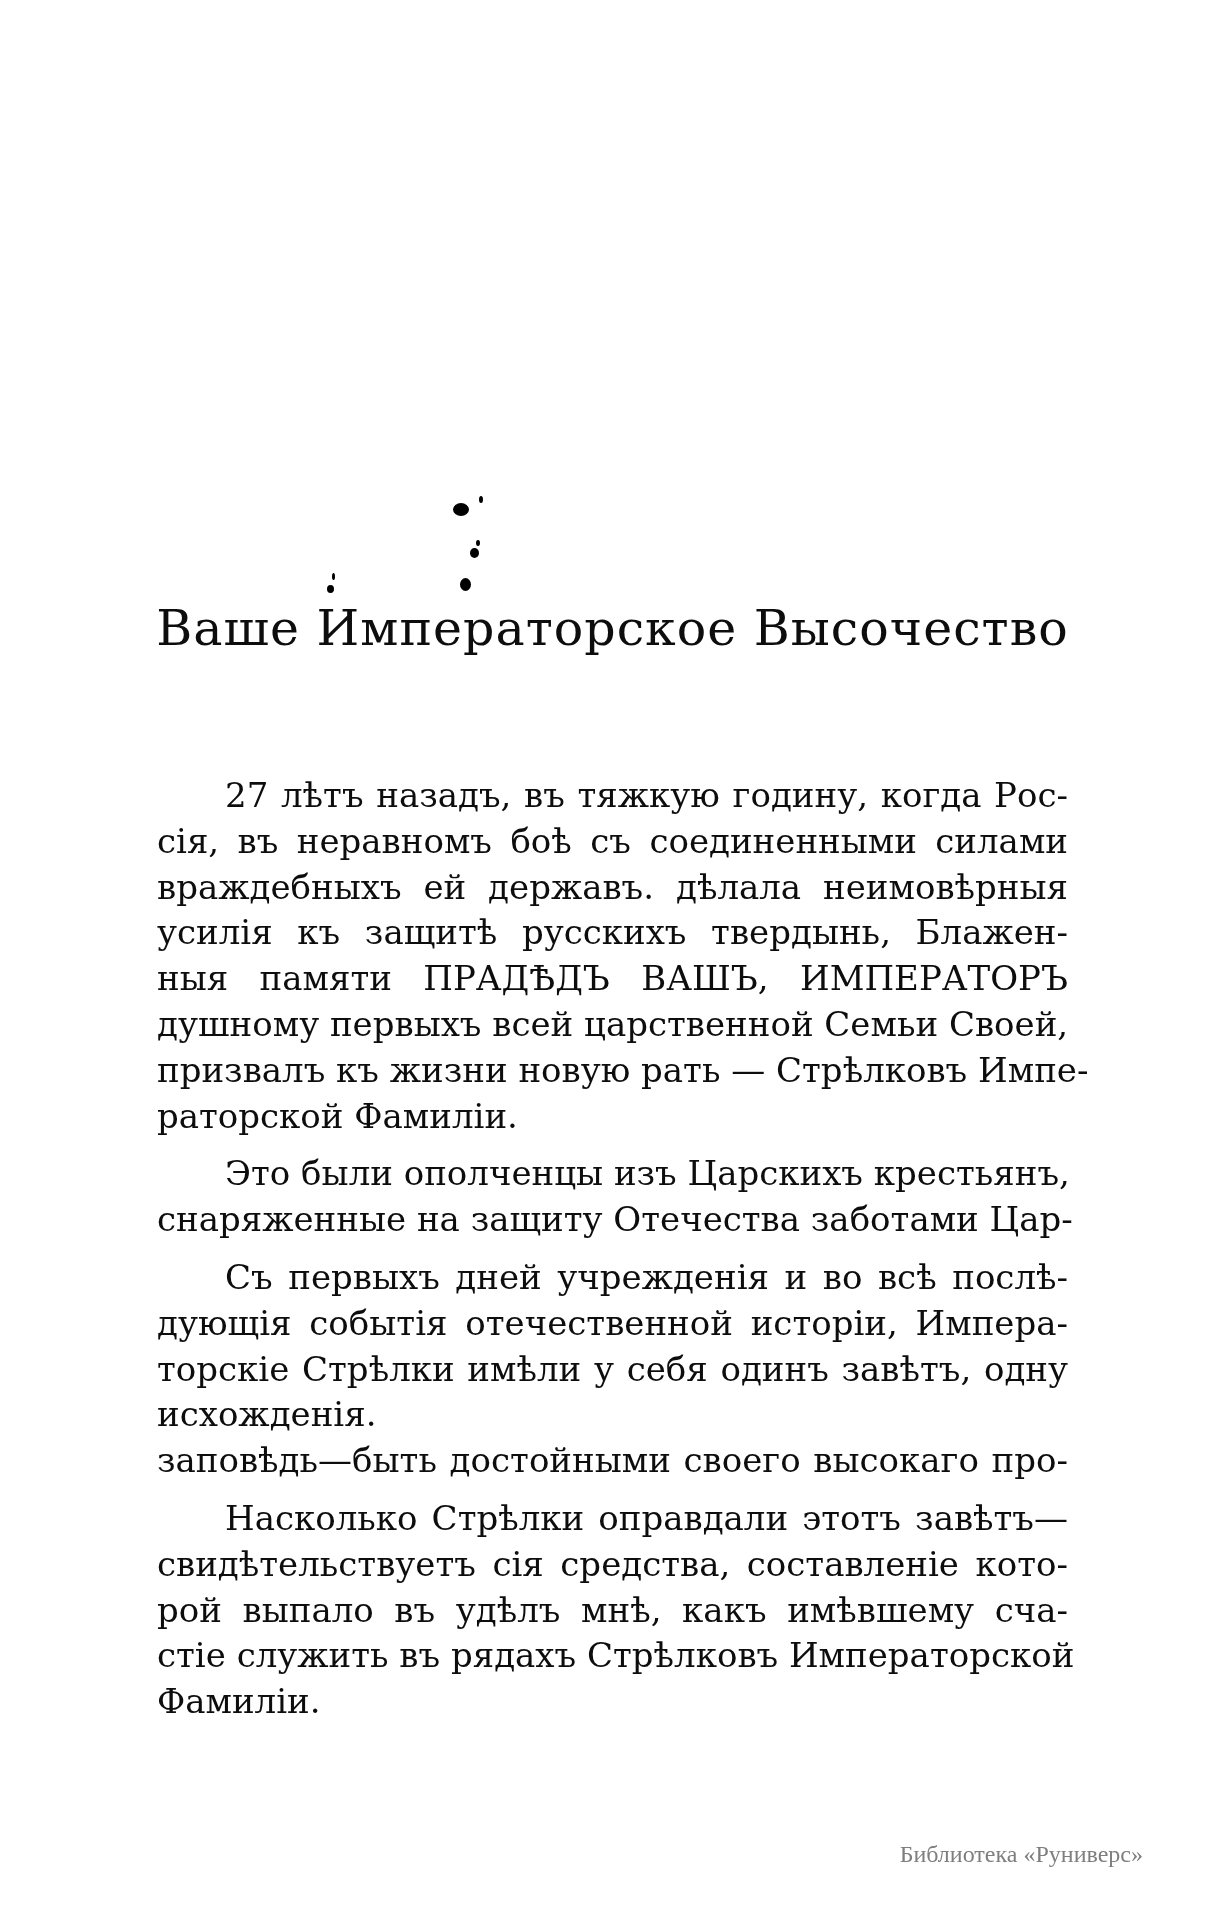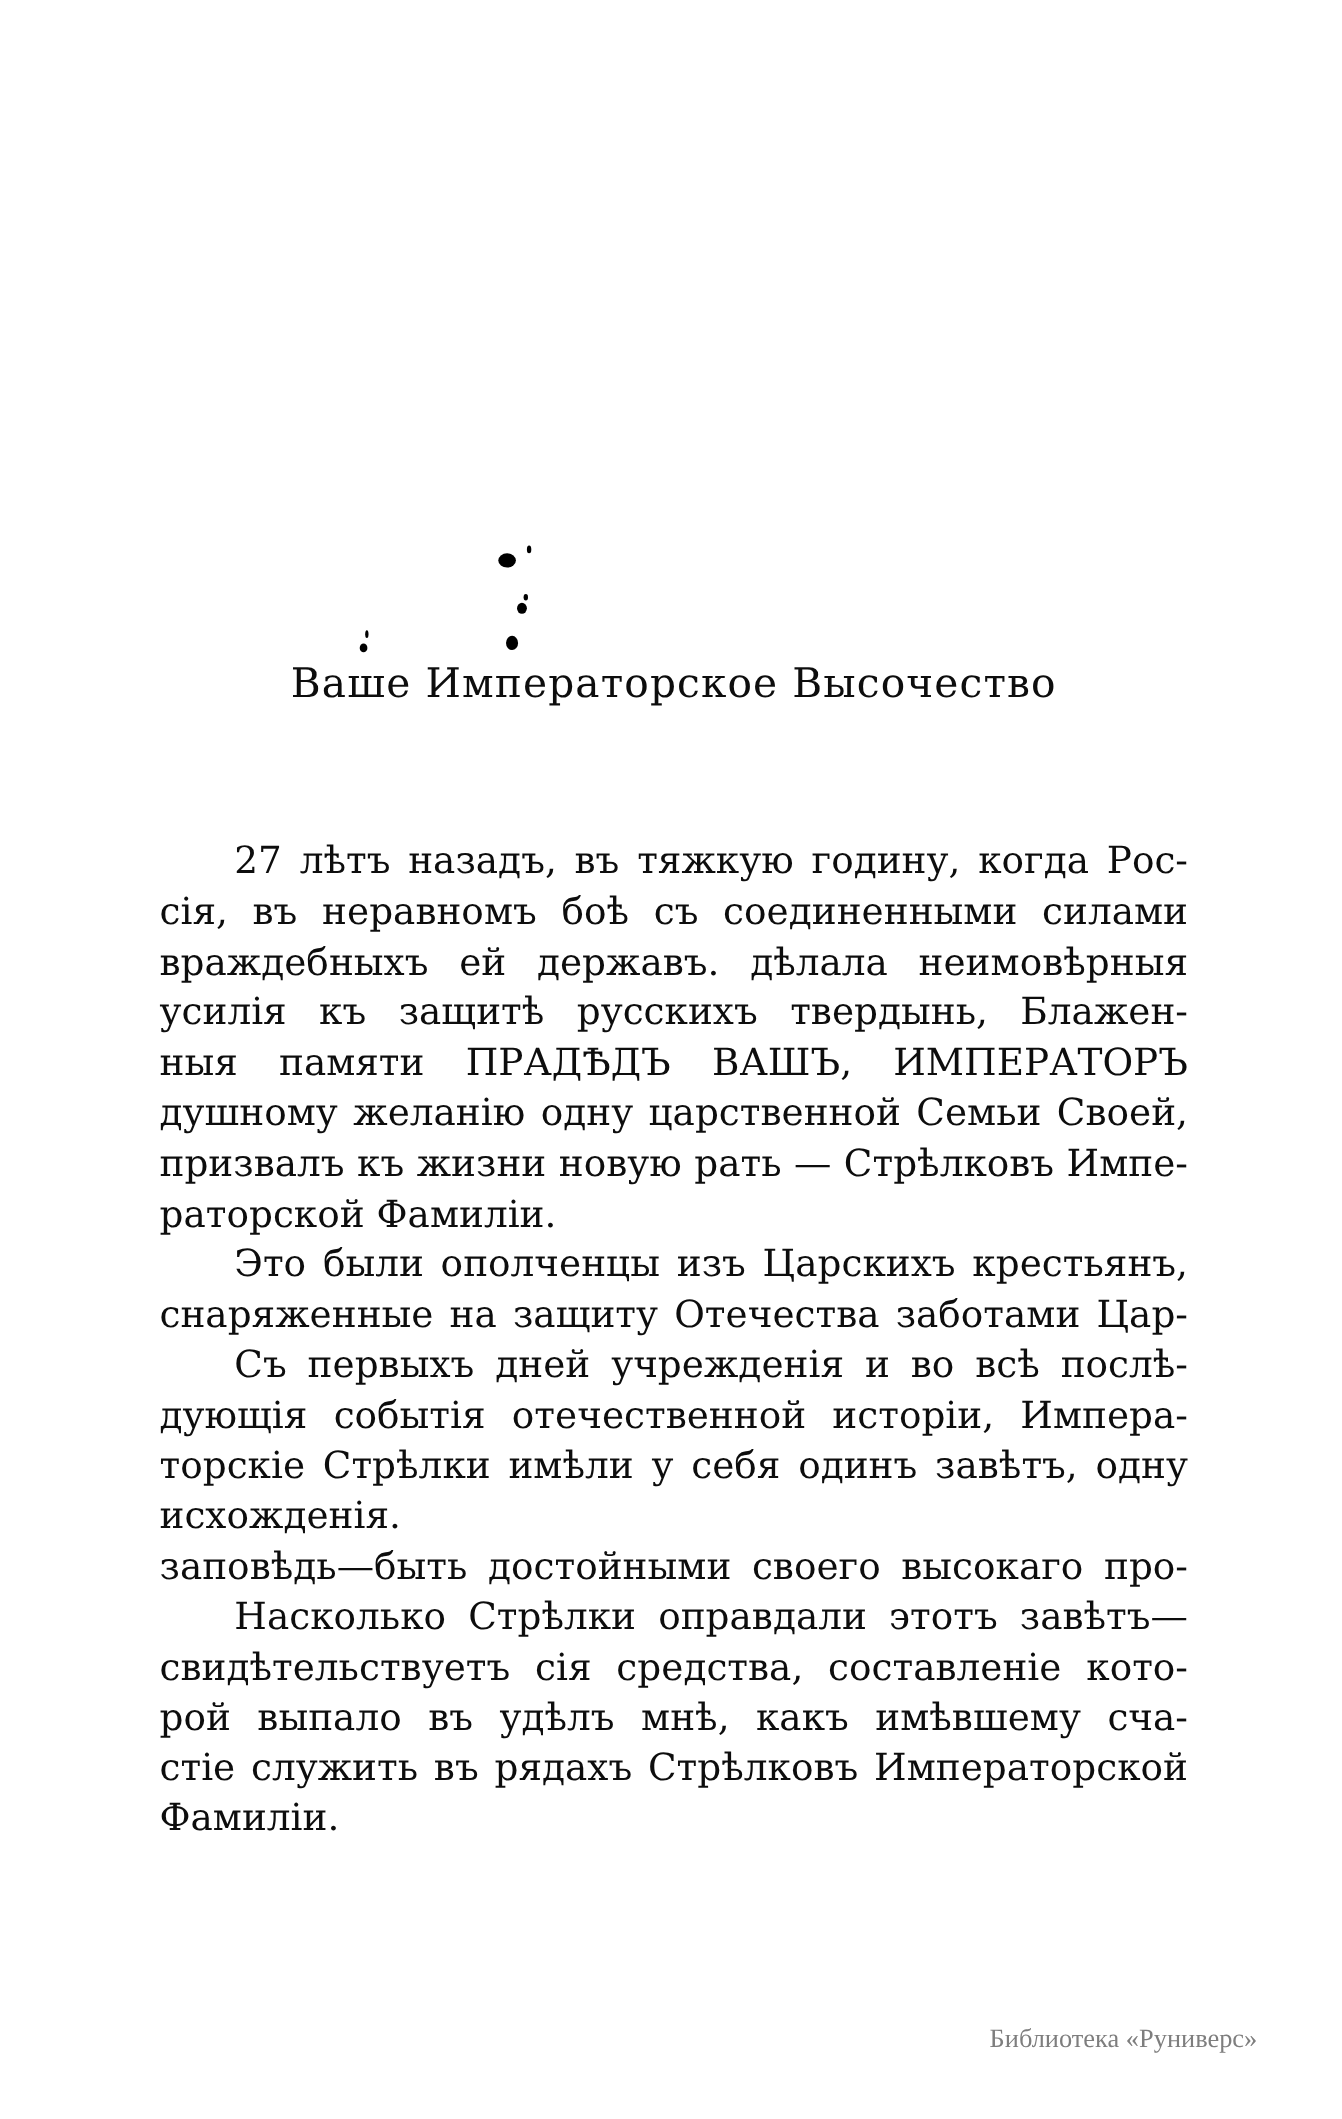--- a/index.html
+++ b/index.html
@@ -23,34 +23,34 @@
   .spot{
     position:absolute;
     background:#000;
     border-radius:50%;
   }
   .title{
     position:absolute;
     top:600px;left:145px;width:935px;
     margin:0;
     text-align:center;
-    font-size:37px;
+    font-size:49px;
     font-weight:normal;
     letter-spacing:1px;
     color:var(--text-color);
     white-space:nowrap;
   }
   .body-text{
     position:absolute;
     top:761px;left:145px;width:935px;
     font-size:34px;
     line-height:45.8px;
     color:var(--text-color);
   }
-  .paragraph{margin:0;padding:0;}
+  .paragraph{margin:12px;padding:0;}
   .line{
     text-align:justify;
     text-align-last:justify;
     height:45.8px;
     overflow:visible;
     white-space:nowrap;
   }
   .line.indent{text-indent:68px;}
   .line.para-end{
     text-align:left;
@@ -81,21 +81,21 @@
 
   <h1 class="title">Ваше Императорское Высочество</h1>
 
   <div class="body-text">
       <div class="paragraph">
         <div class="line indent">27 лѣтъ назадъ, въ тяжкую годину, когда Рос-</div>
         <div class="line">сія, въ неравномъ боѣ съ соединенными силами</div>
         <div class="line">враждебныхъ ей державъ. дѣлала неимовѣрныя</div>
         <div class="line">усилія къ защитѣ русскихъ твердынь, Блажен-</div>
         <div class="line">ныя памяти ПРАДѢДЪ ВАШЪ, ИМПЕРАТОРЪ</div>
-        <div class="line">душному желанію одну царственной Семьи Своей,</div>
+        <div class="line">душному первыхъ всей царственной Семьи Своей,</div>
         <div class="line">призвалъ къ жизни новую рать — Стрѣлковъ Импе-</div>
         <div class="line para-end">раторской Фамиліи.</div>
       </div>
       <div class="paragraph">
         <div class="line indent">Это были ополченцы изъ Царскихъ крестьянъ,</div>
         <div class="line">снаряженные на защиту Отечества заботами Цар-</div>
       </div>
       <div class="paragraph">
         <div class="line indent">Съ первыхъ дней учрежденія и во всѣ послѣ-</div>
         <div class="line">дующія событія отечественной исторіи, Импера-</div>

